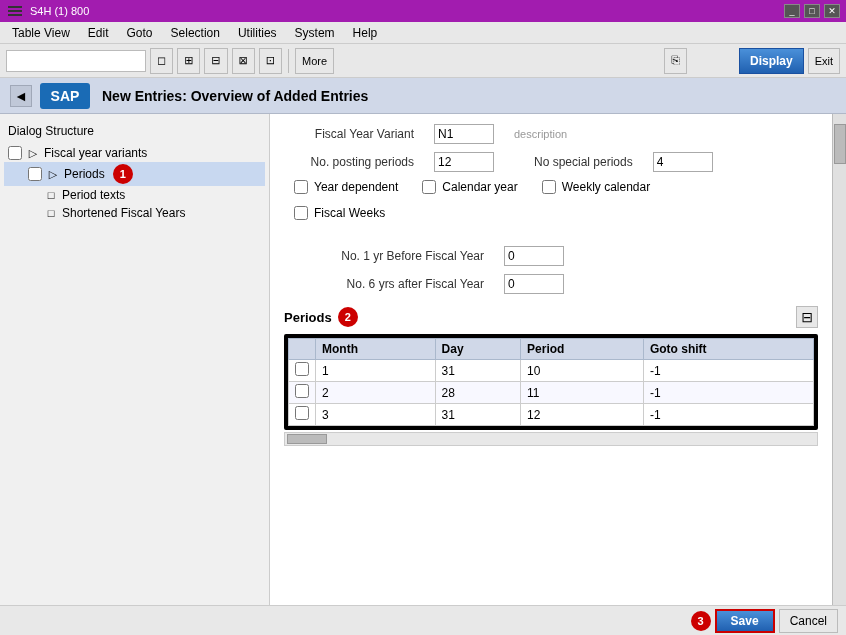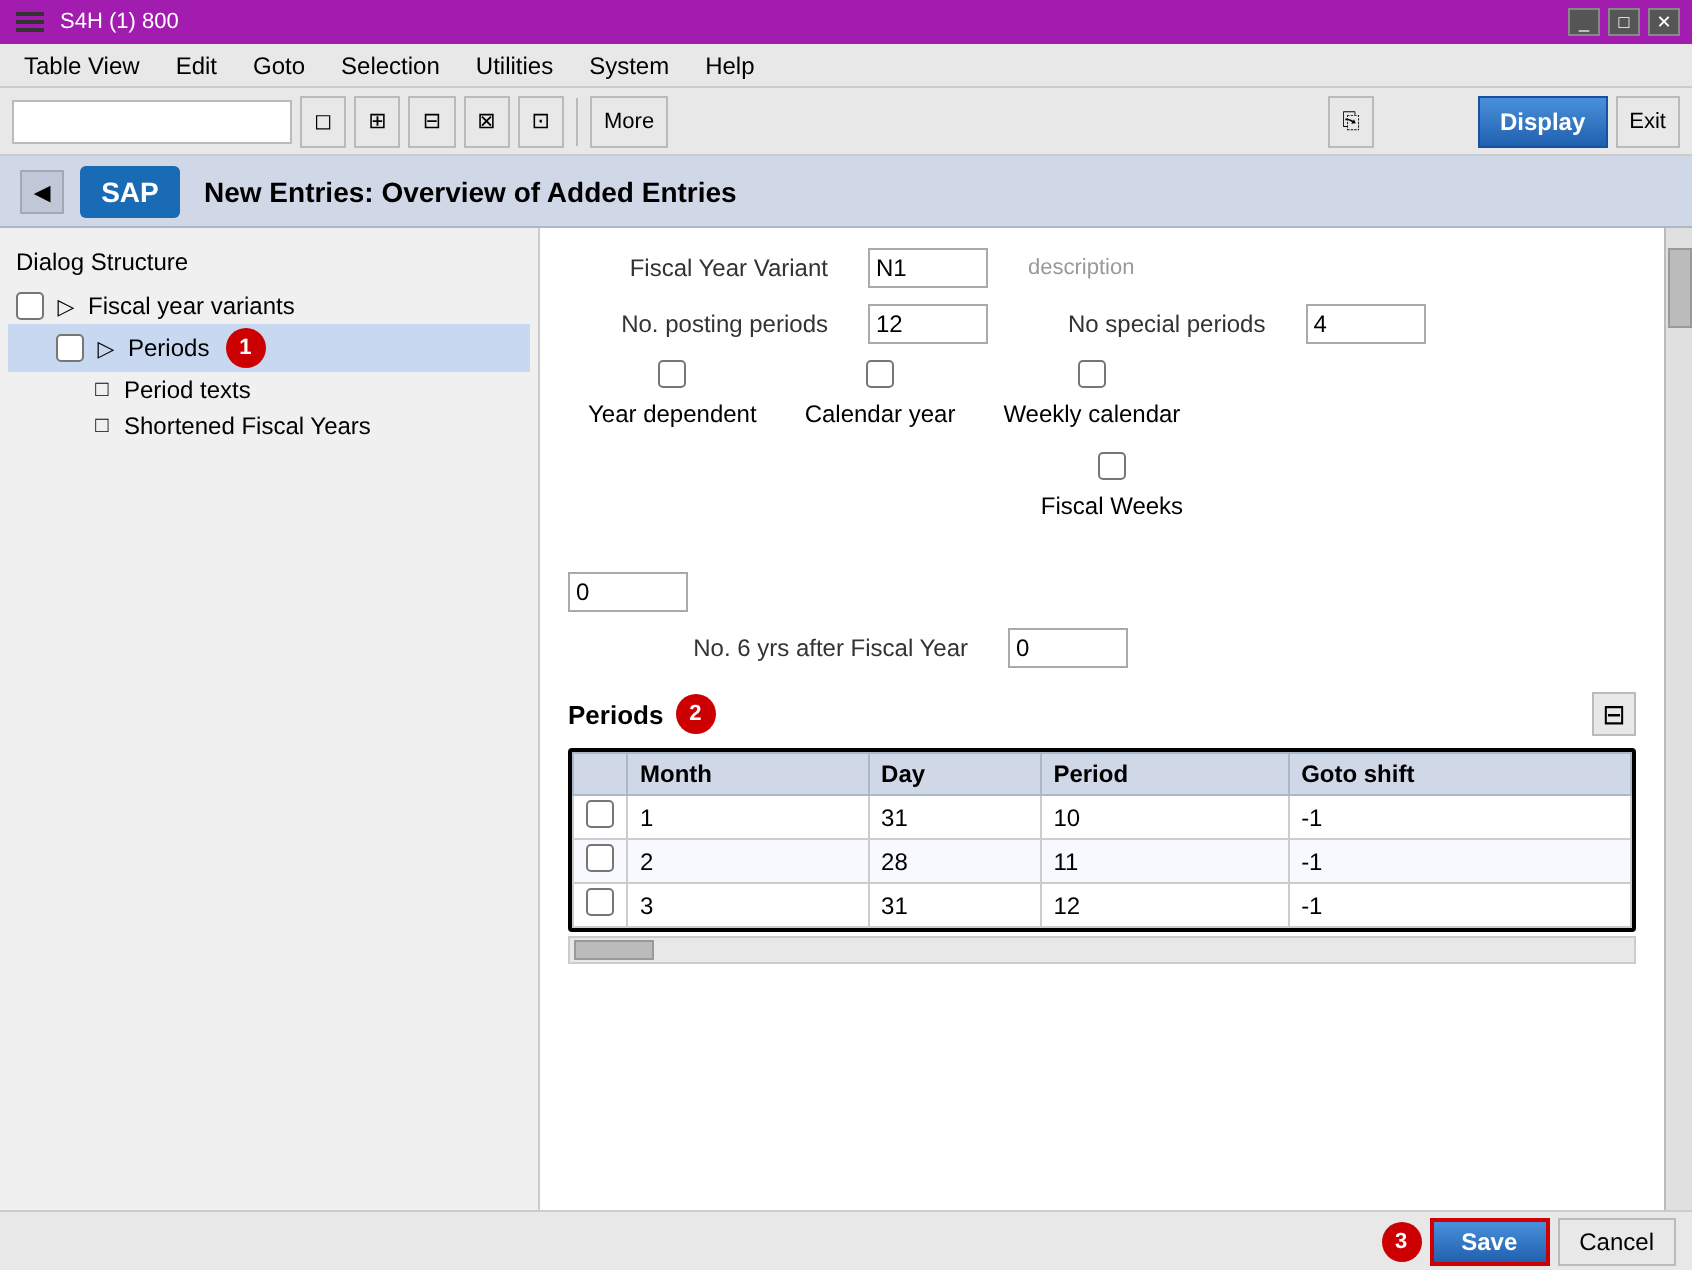--- a/index.html
+++ b/index.html
@@ -191,21 +191,20 @@
       padding: 1px 3px;
       font-size: 12px;
       background: #fff;
     }
     .checkbox-row {
       display: flex;
       align-items: center;
       gap: 6px;
       margin-bottom: 6px;
       padding-left: 40px;
-      flex-direction: column;
     }
     .form-checkbox {
       width: 14px; height: 14px;
     }
     .checkbox-label { font-size: 12px; }
 
     
     .periods-header {
       font-size: 13px;
       font-weight: bold;
@@ -245,21 +244,21 @@
       text-align: left;
       font-weight: bold;
     }
     .data-table td {
       border: 1px solid #ccc;
       padding: 2px 6px;
       background: white;
     }
     .data-table tr:nth-child(even) td { background: #f8f8ff; }
     .table-wrapper {
-      border: 2px solid #000000;
+      border: 4px solid #000000;
       border-radius: 2px;
       overflow: hidden;
       max-height: 200px;
       overflow-y: auto;
     }
     .row-checkbox { width: 14px; height: 14px; }
 
     
     .bottom-bar {
       height: 30px;
@@ -429,20 +428,21 @@
     </div>
 
     <div class="checkbox-row" style="padding-left:10px;">
       <input type="checkbox" class="form-checkbox" style="">
       <span class="checkbox-label">Fiscal Weeks</span>
     </div>
 
     <div style="height: 20px;"></div>
 
     <div class="form-row">
+      <span class="form-label" style="min-width:200px;">No. 1 yr Before Fiscal Year</span>
       <input class="form-input" type="text" value="0" style="">
     </div>
 
     <div class="form-row">
       <span class="form-label" style="min-width:200px;">No. 6 yrs after Fiscal Year</span>
       <input class="form-input" type="text" value="0" style="">
     </div>
 
     <div class="periods-header">
       <span>Periods</span>

